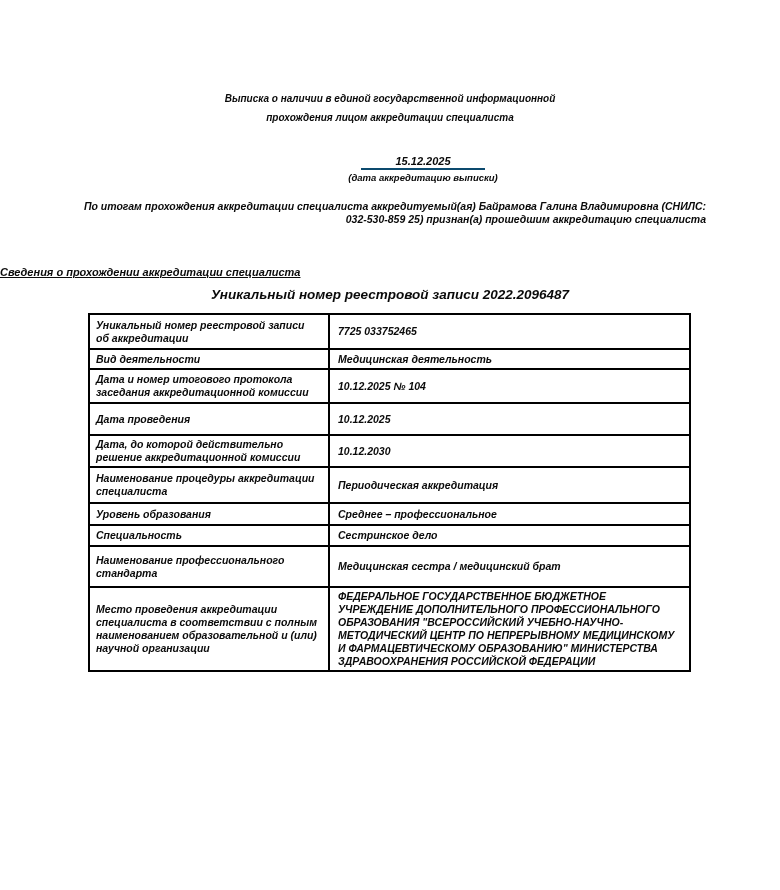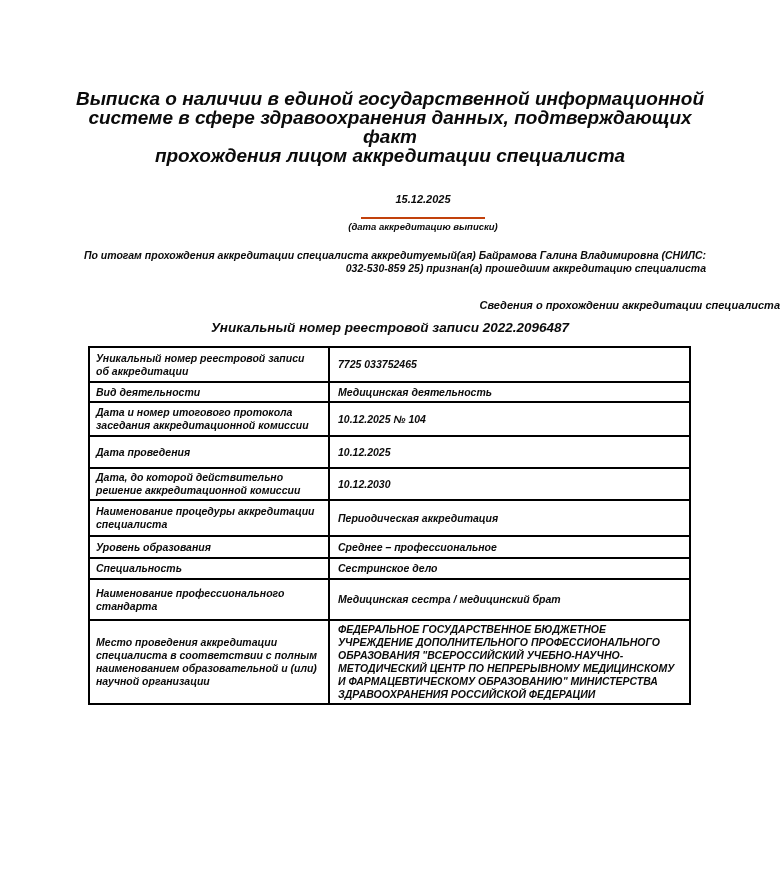--- a/index.html
+++ b/index.html
@@ -12,54 +12,55 @@
     font-style: italic;
     color: #0a0a0a;
     overflow: hidden;
   }
   .page { position: relative; width: 780px; height: 890px; background: #ffffff; }
 
   .title {
     margin: 89px auto 16px;
     width: 660px;
     text-align: center;
-    font-size: 19px;
+    font-size: 10px;
     line-height: 19px;
   }
 
   .date-block {
     width: 150px;
     margin: 24px 0 0 348px;
     text-align: center;
   }
   .date-value {
     display: inline-block;
     min-width: 124px;
-    border-bottom: 2px solid #c2410c;
-    padding-bottom: 12px;
+    border-bottom: 2px solid #0c4a6e;
+    padding-bottom: 1px;
     font-size: 11px;
   }
   .date-caption {
     font-size: 9.5px;
     margin-top: 2px;
     white-space: nowrap;
   }
 
   .summary {
     margin: 17px auto 0;
     width: 632px;
     text-align: right;
     font-size: 10.5px;
     line-height: 13px;
   }
 
   .section-heading {
-    margin-top: 24px;
-    text-align: right;
+    margin-top: 40px;
+    text-align: left;
     font-size: 11px;
+    text-decoration: underline;
   }
 
   .registry-heading {
     margin-top: 9px;
     text-align: center;
     font-size: 13.5px;
   }
 
   table.acc-table {
     border-collapse: collapse;
@@ -88,21 +89,20 @@
   tbody tr:nth-child(9)  { height: 41px; }
   tbody tr:nth-child(10) { height: 77px; }
 </style>
 </head>
 <body>
 
 <div class="page">
 
   <div class="title">
     <div>Выписка о наличии в единой государственной информационной</div>
-    <div>системе в сфере здравоохранения данных, подтверждающих факт</div>
     <div>прохождения лицом аккредитации специалиста</div>
   </div>
 
   <div class="date-block">
     <span class="date-value">15.12.2025</span>
     <div class="date-caption">(дата аккредитацию выписки)</div>
   </div>
 
   <div class="summary">По итогам прохождения аккредитации специалиста аккредитуемый(ая) Байрамова Галина Владимировна (СНИЛС: 032-530-859 25) признан(а) прошедшим аккредитацию специалиста</div>
 

